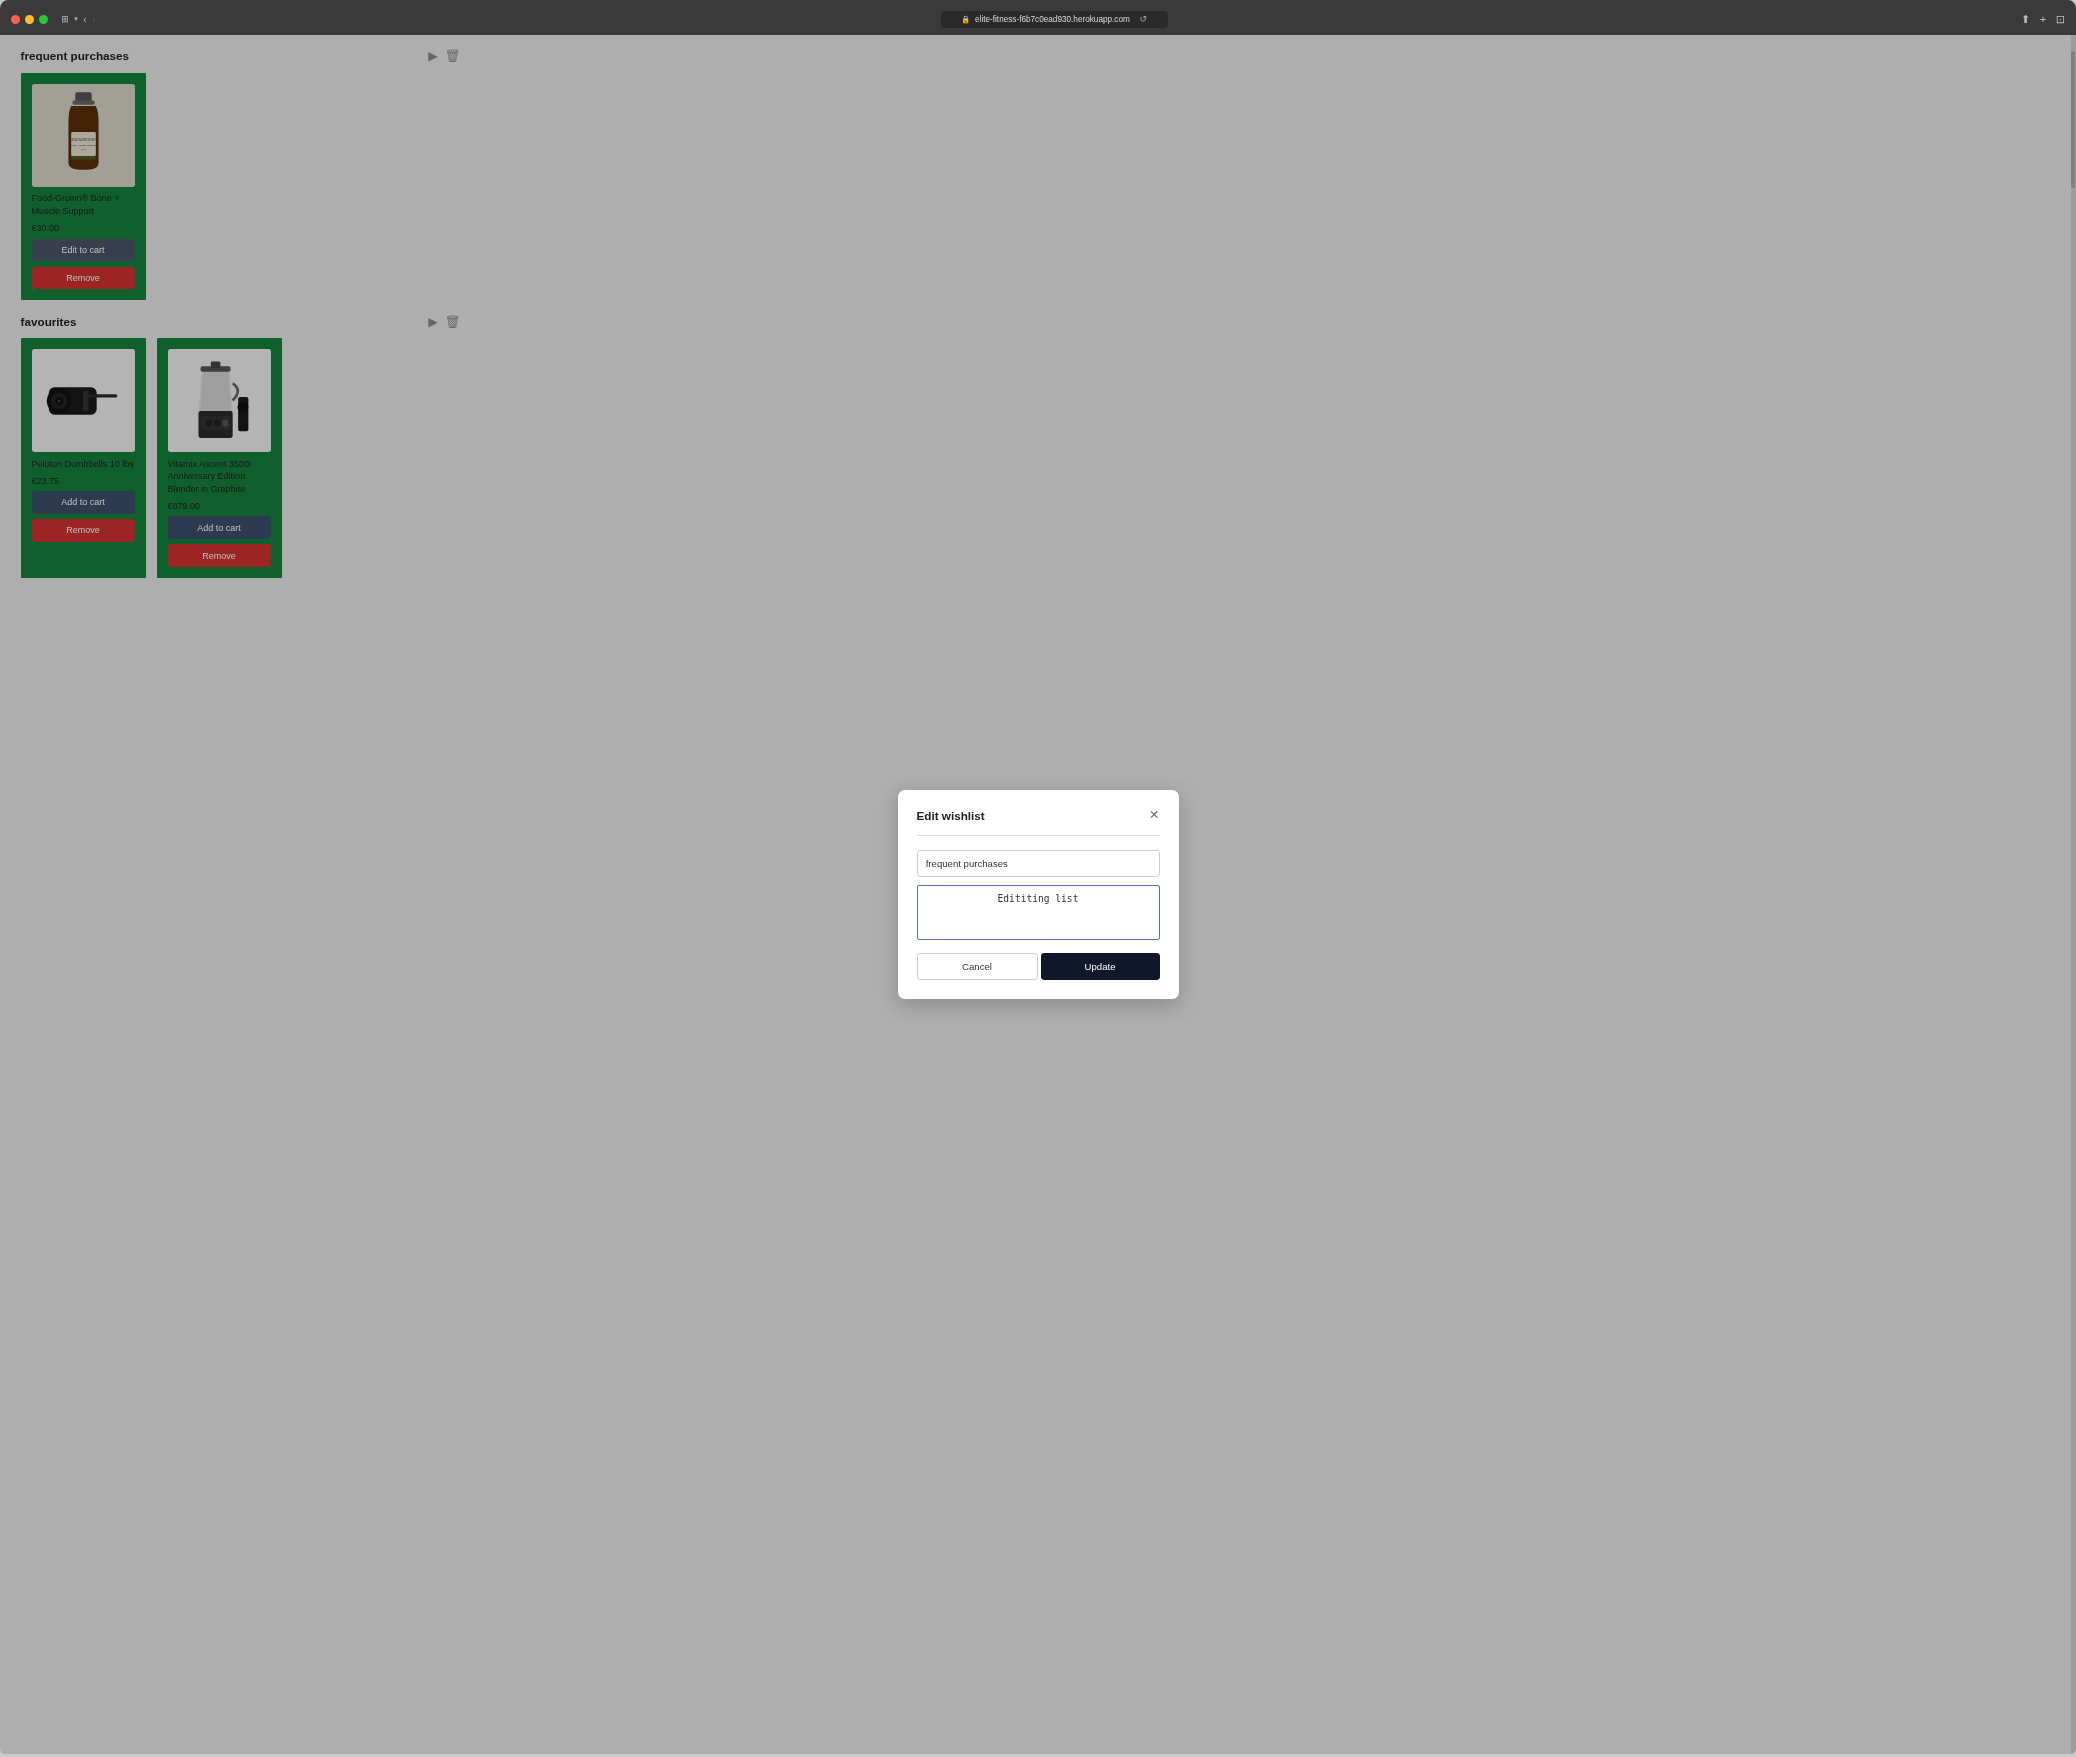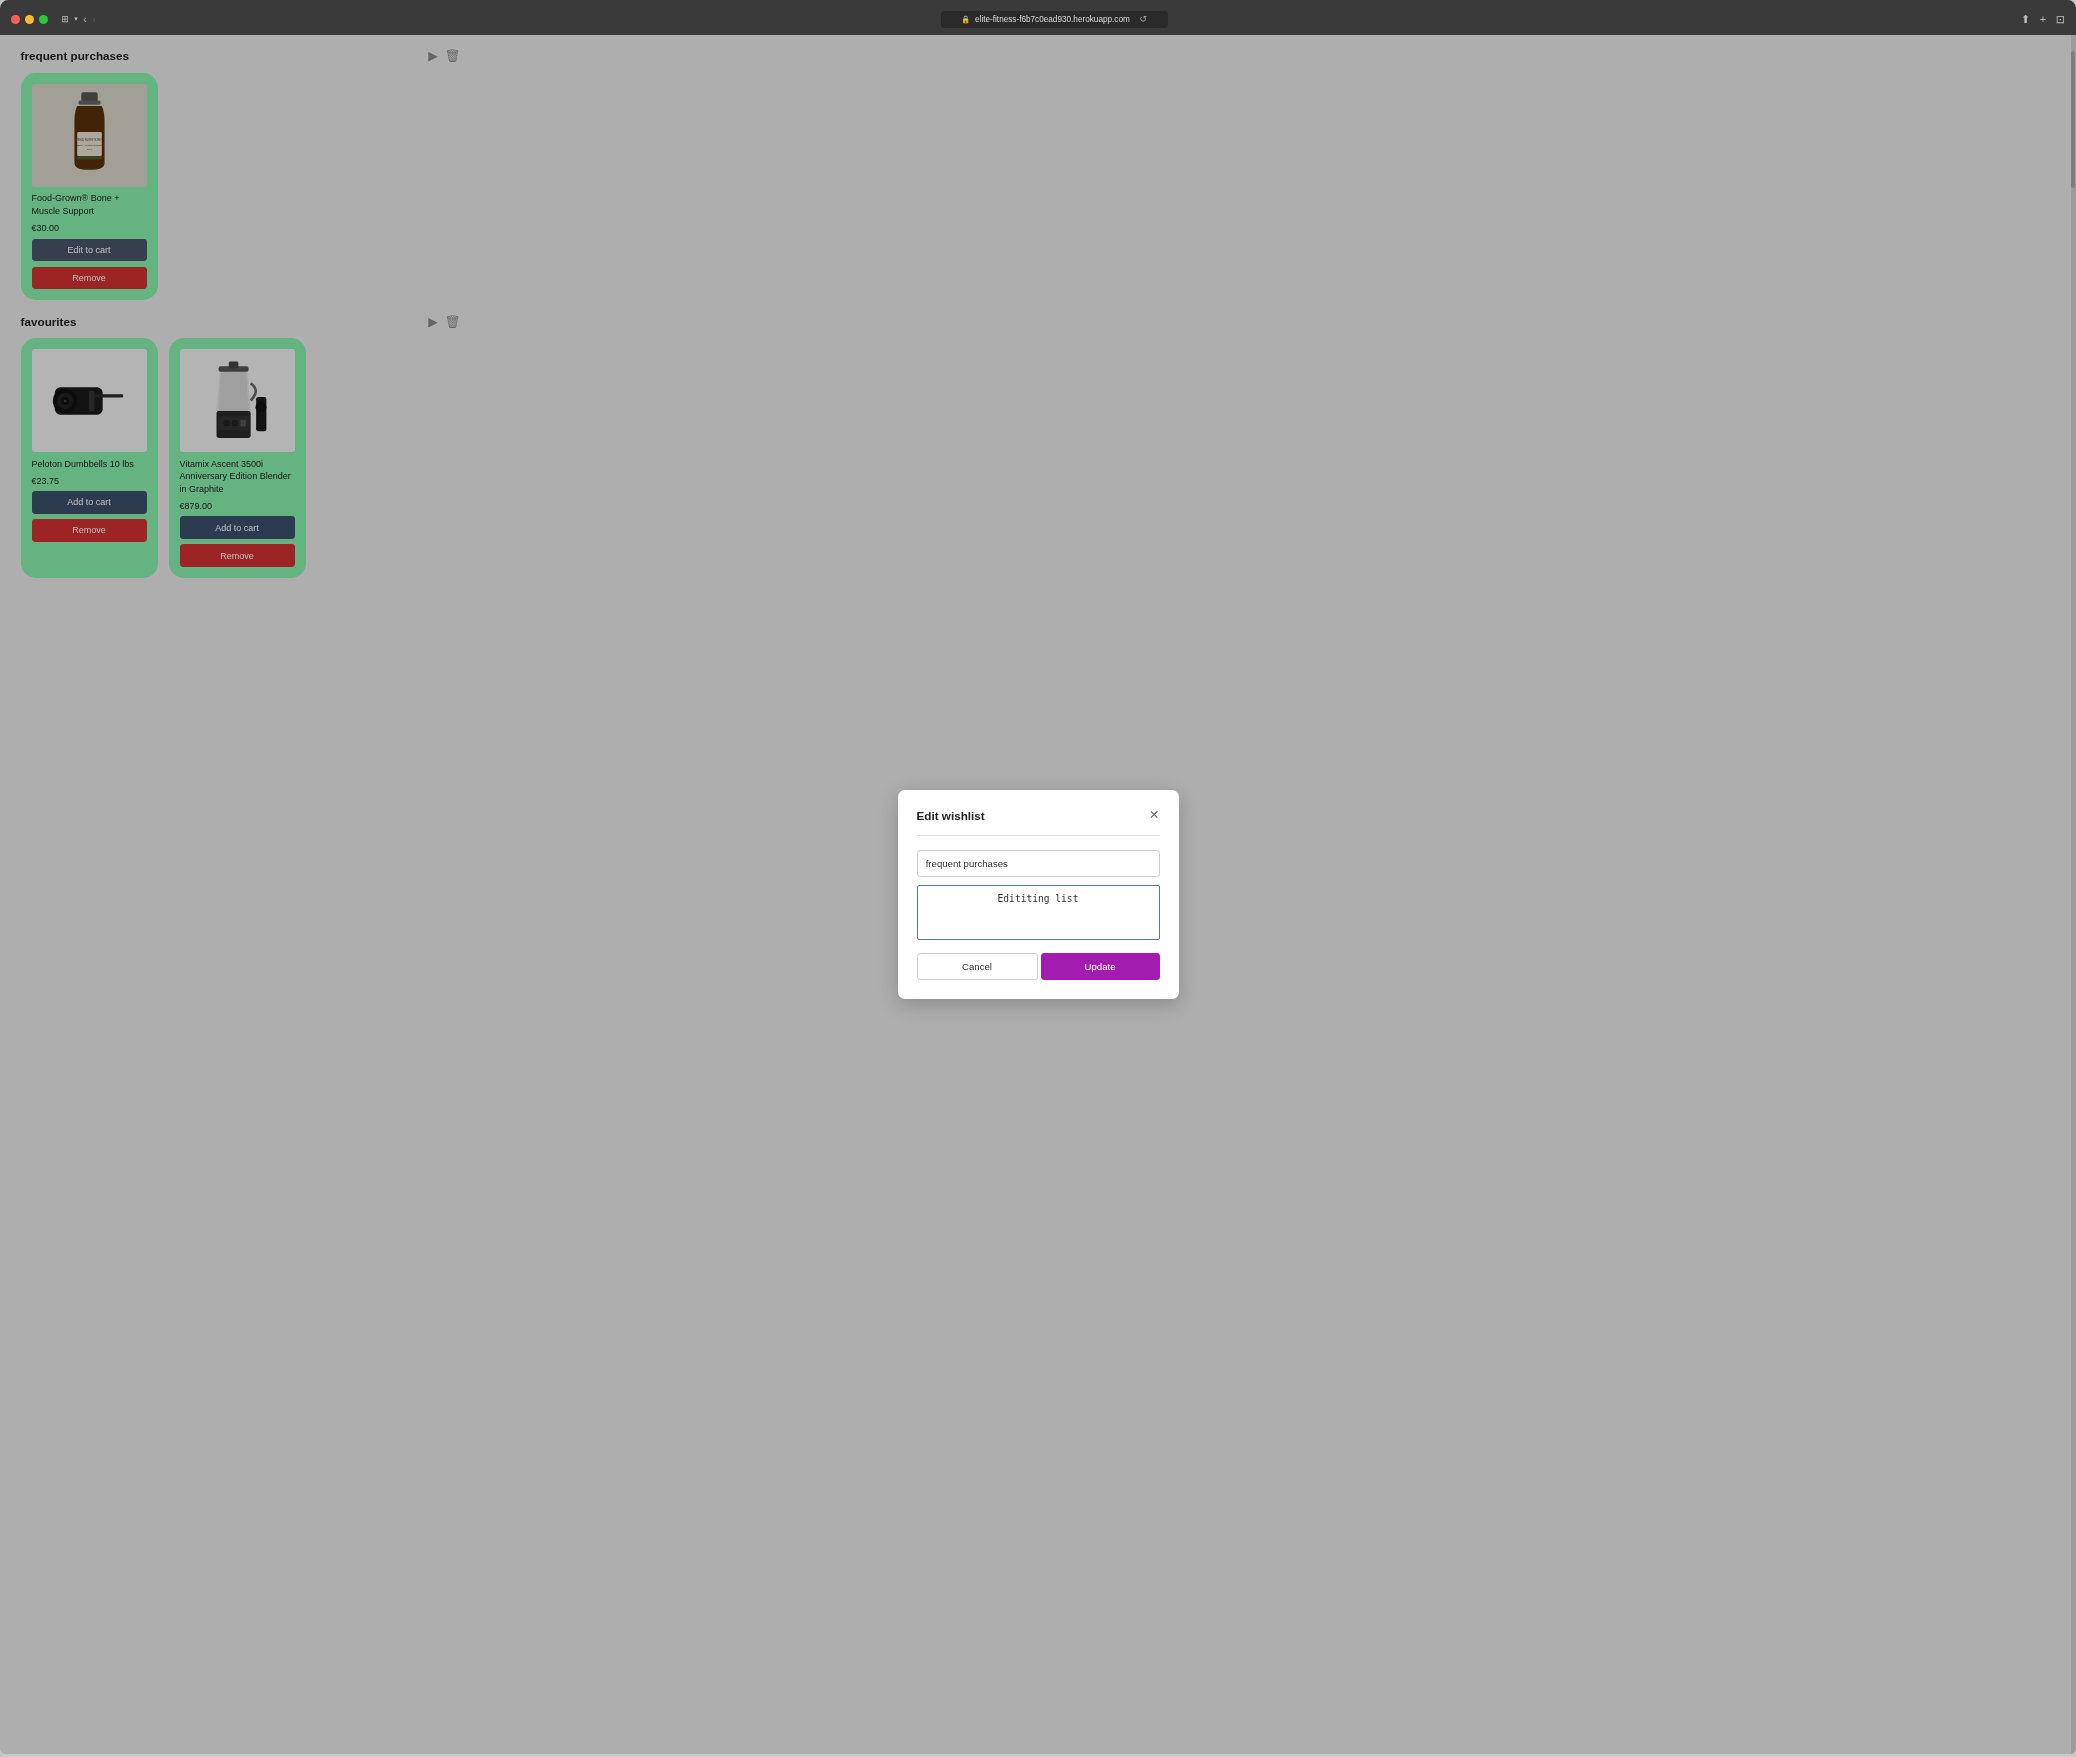--- a/index.html
+++ b/index.html
@@ -130,24 +130,24 @@
     }
 
     
     .product-grid {
       display: flex;
       gap: 11px;
       flex-wrap: wrap;
     }
 
     .product-card {
-      background: #86efac;
-      border-radius: 15px;
+      background: #15803d;
+      border-radius: 1px;
       padding: 11px;
-      width: 137px;
+      width: 125px;
       display: flex;
       flex-direction: column;
       gap: 5.5px;
     }
 
     .product-image {
       width: 100%;
       height: 103px;
       background: #d8d5c8;
       border-radius: 2.7px;
@@ -321,21 +321,21 @@
       border: 0.7px solid #ccc;
       border-radius: 3.4px;
       font-size: 9.6px;
       cursor: pointer;
       color: #333;
     }
 
     .btn-update {
       flex: 1;
       padding: 6.9px;
-      background: #a21caf;
+      background: #0f172a;
       border: none;
       border-radius: 3.4px;
       font-size: 9.6px;
       cursor: pointer;
       color: white;
       font-weight: 500;
     }
 
     .divider-line {
       height: 0.7px;

